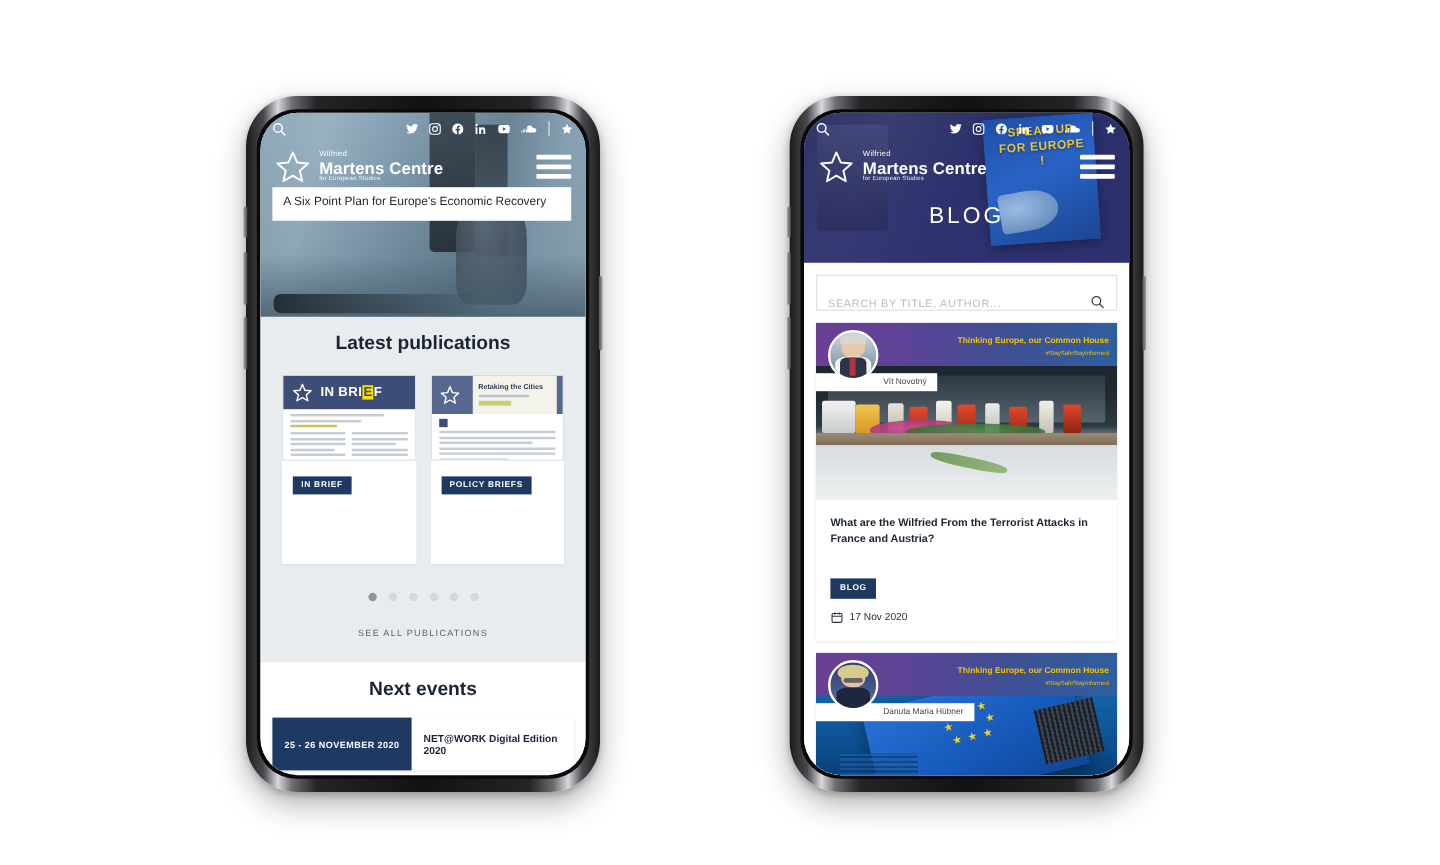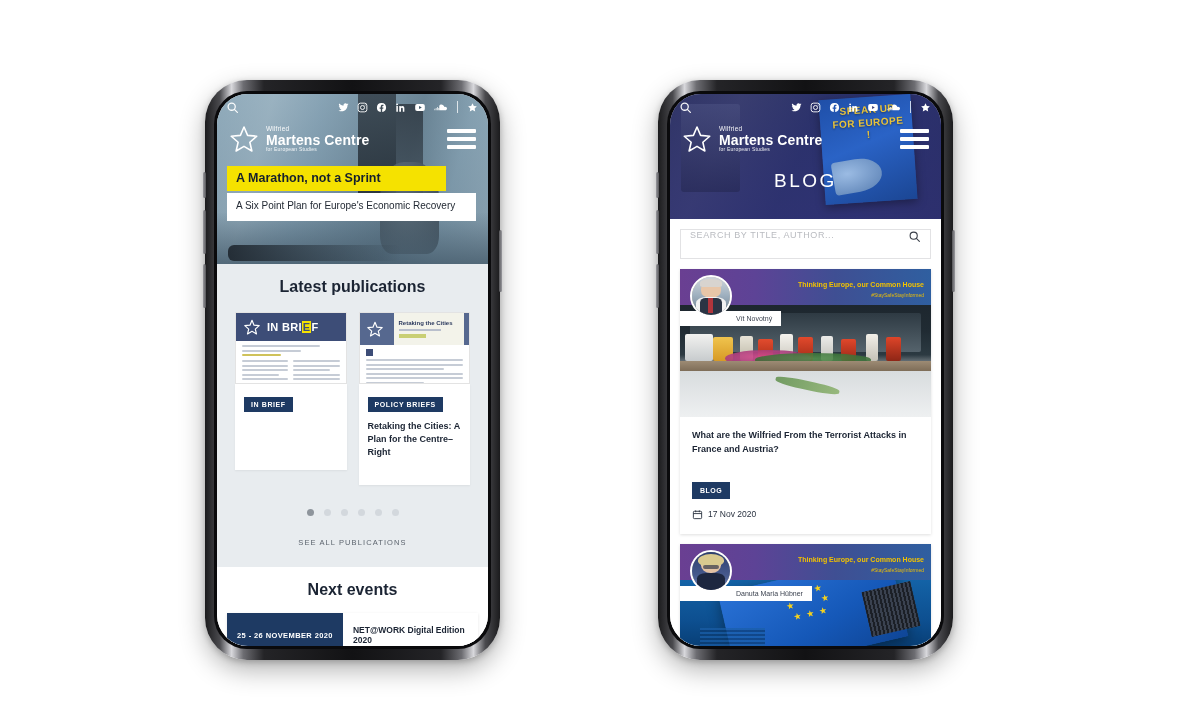--- a/index.html
+++ b/index.html
@@ -152,21 +152,21 @@
 
   
   .hero-right { position: relative; overflow: hidden; }
   .blogtitle {
     position: relative; z-index: 4; text-align: center;
     color: #fff; font-size: 19px; letter-spacing: 2.5px;
     padding: 16px 0 12px 0;
   }
   .blogbody { background: #fff; padding: 10px 10px 0 10px; }
   .searchbar {
-    display: flex; align-items: flex-start; border: 1px solid #e2e2e4; height: 30px;
+    display: flex; align-items: flex-end; border: 1px solid #e2e2e4; height: 30px;
     background: #fff; padding: 0 9px;
   }
   .searchbar .ph { flex: 1; color: #b9bbc0; font-size: 9px; letter-spacing: .6px; }
   .searchbar .mag { color: #3a3f49; display:flex; }
 
   .blogcard { background: #fff; margin-top: 10px; box-shadow: 0 1px 3px rgba(0,0,0,.13); }
   .bc-media { position: relative; height: 148px; overflow: hidden; }
   .bc-strip {
     position: absolute; left:0; right:0; top:0; height: 36px;
     background: linear-gradient(90deg,#6a3f92 0%, #5d4396 30%, #3f4f93 62%, #2f5fa0 100%);
@@ -285,21 +285,20 @@
                 <div class="t3">for European Studies</div>
               </span>
             </div>
             <span class="burger">
               <i></i>
                 <i></i>
                 <i></i>
             </span>
           </div>
 
-          <div class="hero-kicker">A Marathon, not a Sprint</div>
           <div class="hero-sub">A Six Point Plan for Europe's Economic Recovery</div>
         </div>
 
         <div class="pubsection">
           <div class="sect-title">Latest publications</div>
 
           <div class="cards">
 
             <div class="card">
               <div class="card-thumb">
@@ -362,21 +361,20 @@
                   <div class="ln"></div>
                     <div class="ln"></div>
                     <div class="ln w80"></div>
                   <div class="ln"></div>
                     <div class="ln"></div>
                     <div class="ln w60"></div>
                 </div>
               </div>
               <div class="card-text">
                 <span class="tag">POLICY BRIEFS</span>
-                <div class="card-title">Retaking the Cities: A Plan for the Centre–Right</div>
               </div>
             </div>
 
           </div>
 
           <div class="dots">
             <i class="on"></i>
             <i></i>
             <i></i>
             <i></i>

